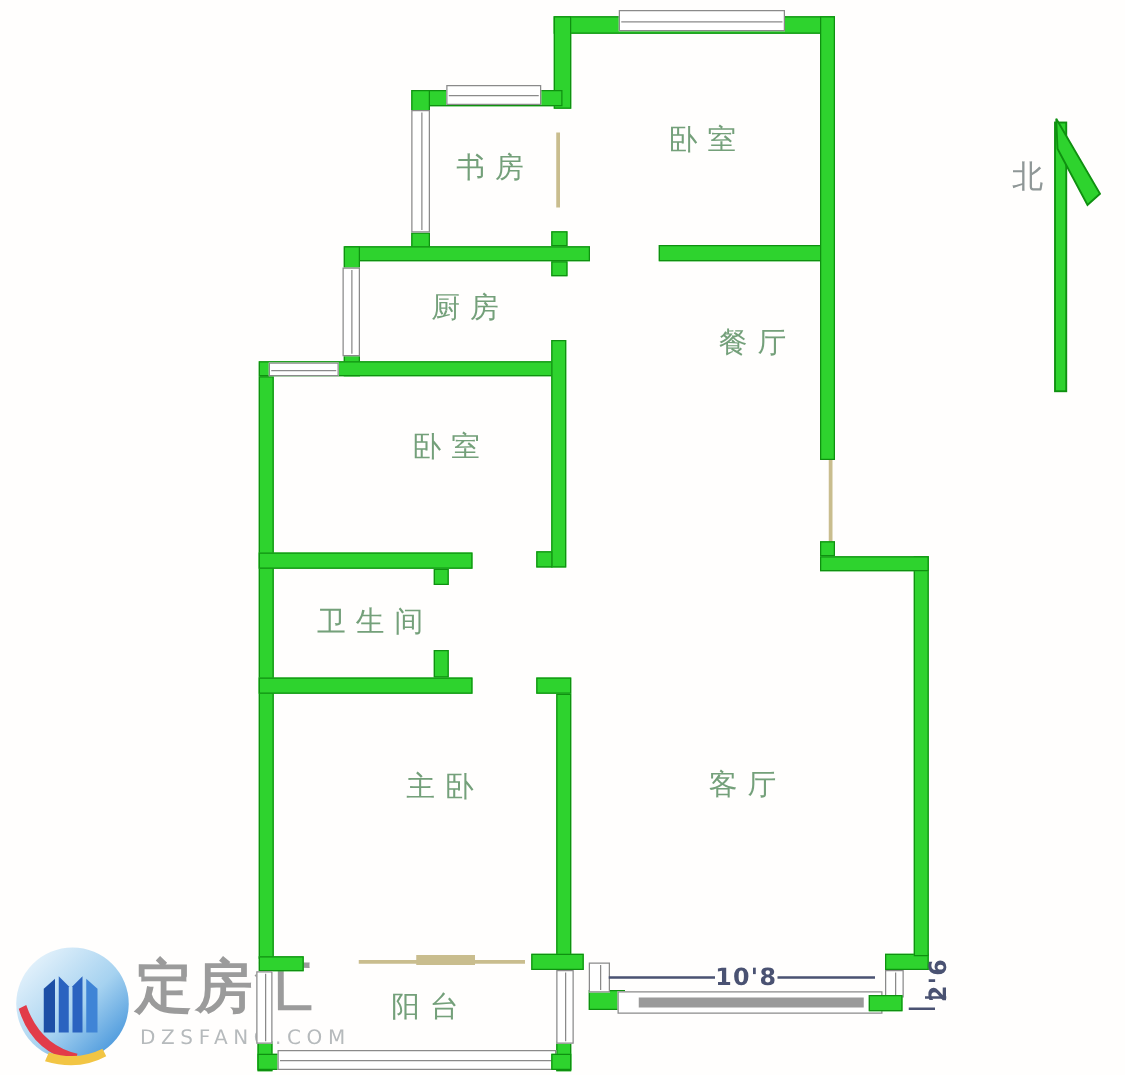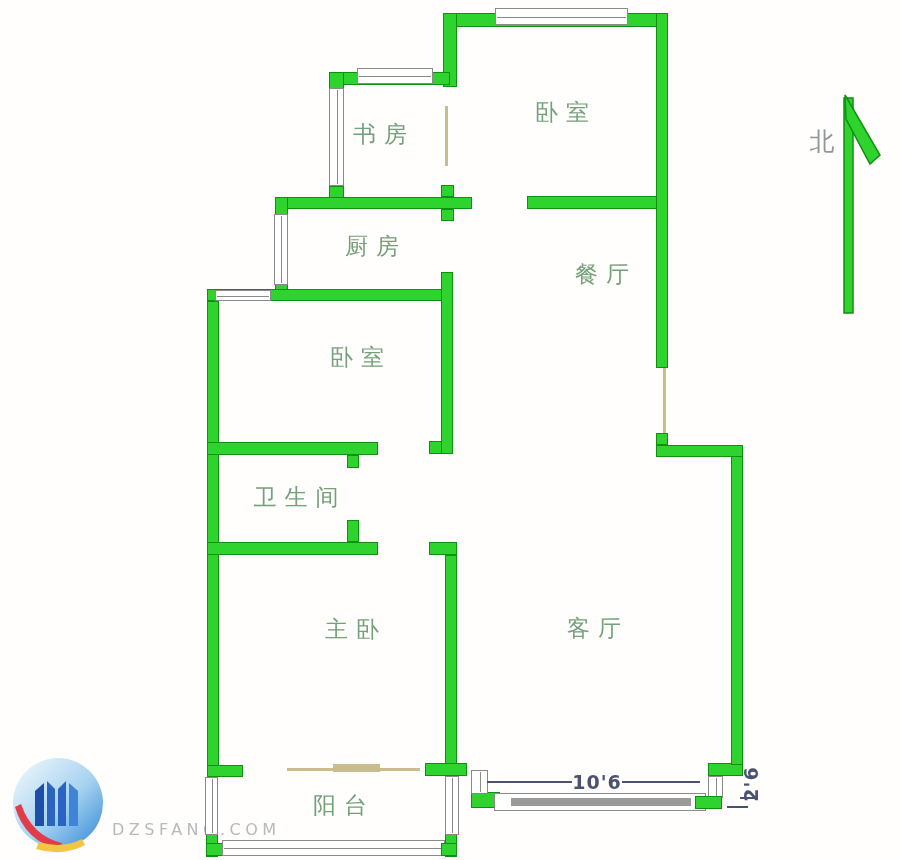--- a/index.html
+++ b/index.html
@@ -59,20 +59,21 @@
       </linearGradient>
     </defs>
     <circle cx="50" cy="48" r="45" fill="url(#lg)"></circle>
     <polygon points="27,71 27,36 36,28 36,71" fill="#1d4fa6"></polygon>
     <polygon points="39,71 39,26 47,34 47,71" fill="#2a63c0"></polygon>
     <polygon points="50,71 50,34 58,26 58,71" fill="#2a63c0"></polygon>
     <polygon points="61,71 61,28 70,36 70,71" fill="#3f84d6"></polygon>
     <path d="M7,52 Q17,86 52,95 L54,88 Q24,81 13,49 Z" fill="#e23b49"></path>
     <path d="M28,94 Q55,102 77,90 L74,84 Q54,94 31,87 Z" fill="#f2c544"></path>
   </svg>
+  <div class="wm-title">定房汇</div>
   <div class="wm-domain">DZSFANG.COM</div>
 
   <div class="opening" style="left:445px;top:106px;width:3px;height:60px"></div>
   <div class="opening" style="left:663px;top:368px;width:3px;height:66px"></div>
   <div class="opening" style="left:287px;top:768px;width:133px;height:3px"></div>
   <div class="opening" style="left:333px;top:764px;width:47px;height:8px"></div>
 
   <div class="wall" style="left:443px;top:13px;width:225px;height:14px"></div>
   <div class="wall" style="left:443px;top:13px;width:14px;height:74px"></div>
   <div class="wall" style="left:330px;top:72px;width:120px;height:13px"></div>
@@ -121,30 +122,30 @@
     <div class="glassbar"></div>
   </div>
   <div class="window v" style="left:708px;top:776px;width:15px;height:22px"></div>
 
   <svg id="north-arrow" width="100" height="240" viewBox="0 0 100 240">
     <rect x="44" y="13" width="9" height="215" fill="var(--wall_fill,#2ed32e)" stroke="var(--wall_border,#0f9010)" stroke-width="1.5"></rect>
     <polygon points="45,10 80,70 70,79 46,34" fill="var(--wall_fill,#2ed32e)" stroke="var(--wall_border,#0f9010)" stroke-width="1.5"></polygon>
   </svg>
   <div class="north-label" style="left:822px;top:141px">北</div>
 
-  <div class="room-label" style="left:384px;top:134px">书房</div>
+  <div class="room-label" style="left:396px;top:134px">书房</div>
   <div class="room-label" style="left:566px;top:112px">卧室</div>
   <div class="room-label" style="left:376px;top:246px">厨房</div>
   <div class="room-label" style="left:606px;top:274px">餐厅</div>
   <div class="room-label" style="left:361px;top:357px">卧室</div>
   <div class="room-label" style="left:300px;top:497px">卫生间</div>
   <div class="room-label" style="left:356px;top:629px">主卧</div>
   <div class="room-label" style="left:598px;top:628px">客厅</div>
   <div class="room-label" style="left:344px;top:805px">阳台</div>
 
   <div class="dim-line" style="left:487px;top:781px;width:85px"></div>
   <div class="dim-line" style="left:622px;top:781px;width:78px"></div>
-  <div class="dim-label" style="left:597px;top:782px">10'6</div>
+  <div class="dim-label" style="left:597px;top:782px">10'8</div>
   <div class="dim-line" style="left:740px;top:797px;width:17px"></div>
   <div class="dim-line" style="left:727px;top:806px;width:21px"></div>
   <div class="dim-label rot" style="left:751px;top:784px">2'6</div>
 
 </div>
 
 </body></html>

